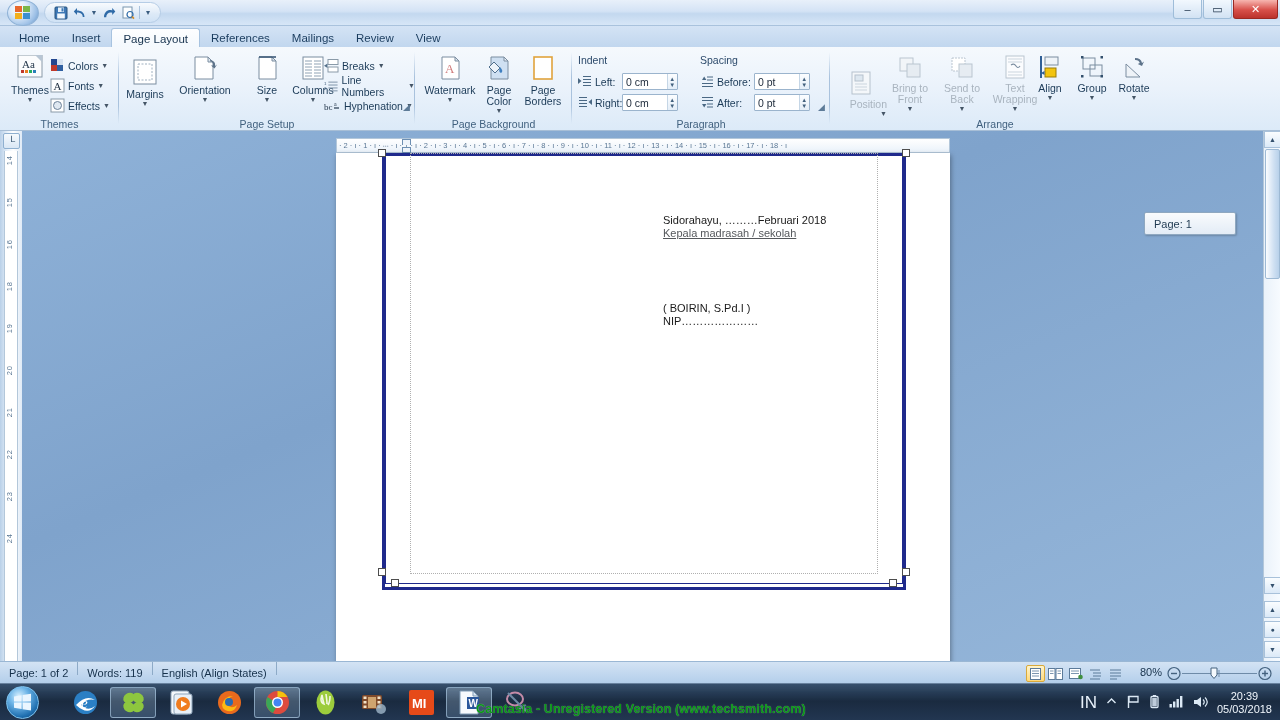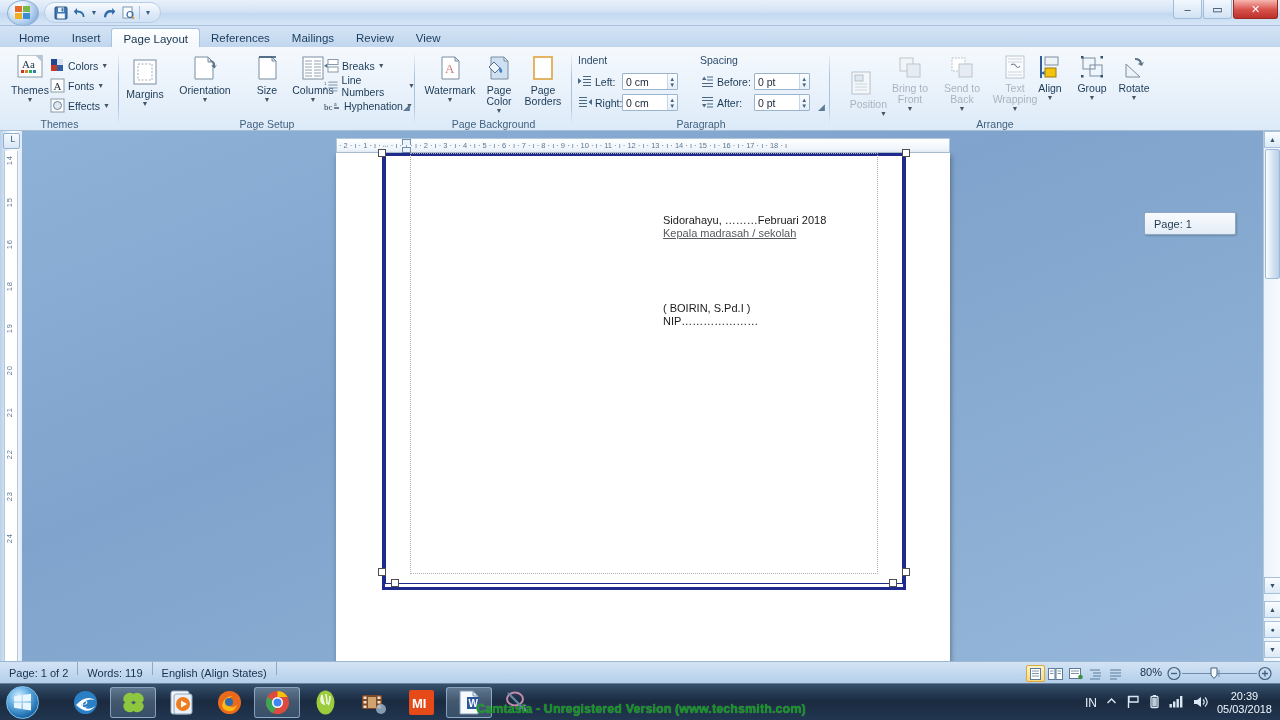--- a/index.html
+++ b/index.html
@@ -898,21 +898,21 @@
     </div>
     <div class="tb-item" style="left:494px;">
       <svg width="27" height="27" viewBox="0 0 27 27">
           <ellipse cx="11" cy="10" rx="8" ry="6.5" fill="none" stroke="#c48ba8" stroke-width="2"></ellipse>
           <line x1="4" y1="4" x2="22" y2="22" stroke="#6f8aa5" stroke-width="2"></line>
           <path d="M15 16 L22 20 M15 20 L22 16" stroke="#5c7a96" stroke-width="2"></path>
         </svg>
     </div>
 
     <div class="tray">
-      <span style="font-size:12px;color:#e8f1fa">IN</span>
+      <span style="font-size:17px;color:#e8f1fa">IN</span>
       <span>
         <svg width="11" height="11" viewBox="0 0 11 11">
             <path d="M1.5 7 L5.5 3 L9.5 7" stroke="#dbe8f4" stroke-width="1.4" fill="none"></path>
           </svg>
       </span>
       <span>
         <svg width="14" height="14" viewBox="0 0 14 14">
             <path d="M2.5 1 L2.5 13" stroke="#dbe8f4" stroke-width="1.4"></path>
             <path d="M3 1.5 L12 1.5 L12 7 L3 7 Z" fill="none" stroke="#dbe8f4" stroke-width="1.3"></path>
           </svg>

